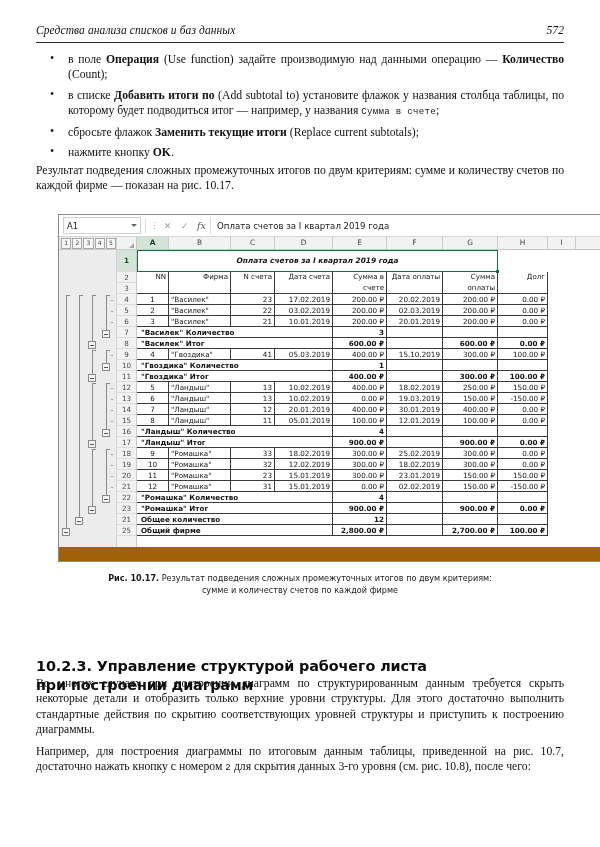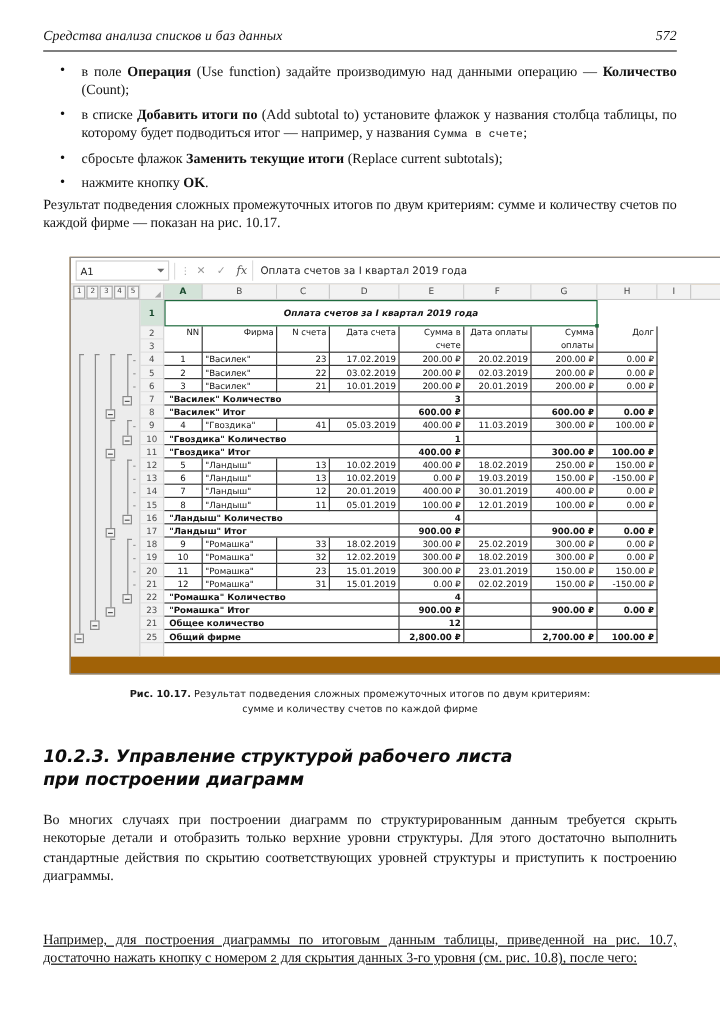--- a/index.html
+++ b/index.html
@@ -78,21 +78,21 @@
     position: absolute;
     left: 36px;
     width: 528px;
     font-size: 11.7px;
     line-height: 15.4px;
     text-align: justify;
     color: #121212;
   }
   #para-intro { top: 163px; }
   #para-body1 { top: 676px; text-indent: 0; }
-  #para-body2 { top: 776px; text-decoration: underline; }
+  #para-body2 { top: 744px; }
 
   
   .xl-figure {
     position: absolute;
     left: 58px; top: 214px;
     width: 568px;
     height: 348px;
     background: #a16207;
     border: 1px solid #8c8c8c;
     box-sizing: border-box;
@@ -339,29 +339,28 @@
     font-family: "DejaVu Sans", sans-serif;
     font-size: 8.1px;
     line-height: 11.6px;
     color: #1b1b1b;
   }
   .caption b { font-weight: bold; }
 
   
   .heading {
     position: absolute;
-    left: 36px; top: 622px;
+    left: 36px; top: 657px;
     width: 528px;
     font-family: "DejaVu Sans", sans-serif;
     font-weight: bold;
     font-size: 14.4px;
     line-height: 19px;
     color: #0d0d0d;
     letter-spacing: -.1px;
-    font-style: italic;
   }
 </style>
 </head>
 <body>
 
 <div class="page">
 
   <div class="runhead">
     <span>Средства анализа списков и баз данных</span>
     <span class="pageno">572</span>
@@ -542,21 +541,21 @@
             <div class="gc w-f r b"></div>
             <div class="gc w-g r b">600.00 ₽</div>
             <div class="gc w-h r b">0.00 ₽</div>
           </div>
           <div class="grow">
             <div class="gc w-a c">4</div>
             <div class="gc w-b">"Гвоздика"</div>
             <div class="gc w-c r">41</div>
             <div class="gc w-d r">05.03.2019</div>
             <div class="gc w-e r">400.00 ₽</div>
-            <div class="gc w-f r">11.03.2019</div>
+            <div class="gc w-f r">15.10.2019</div>
             <div class="gc w-g r">300.00 ₽</div>
             <div class="gc w-h r">100.00 ₽</div>
           </div>
           <div class="grow">
             <div class="gc b" style="width: 196px; padding-left: 4px;">"Гвоздика" Количество</div>
             <div class="gc w-e r b">1</div>
             <div class="gc w-f r b"></div>
             <div class="gc w-g r b"></div>
             <div class="gc w-h r b"></div>
           </div>

